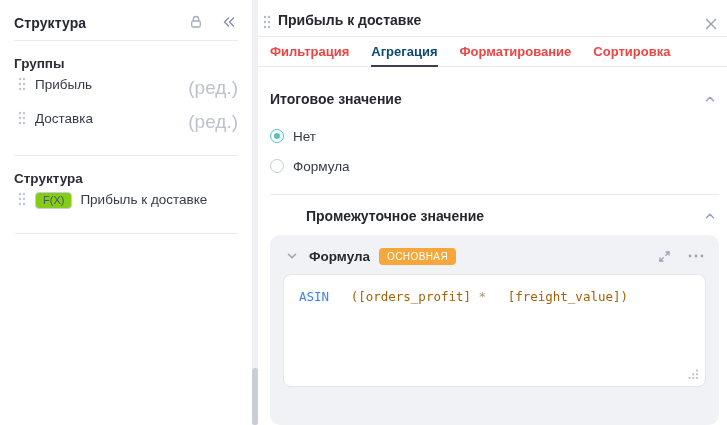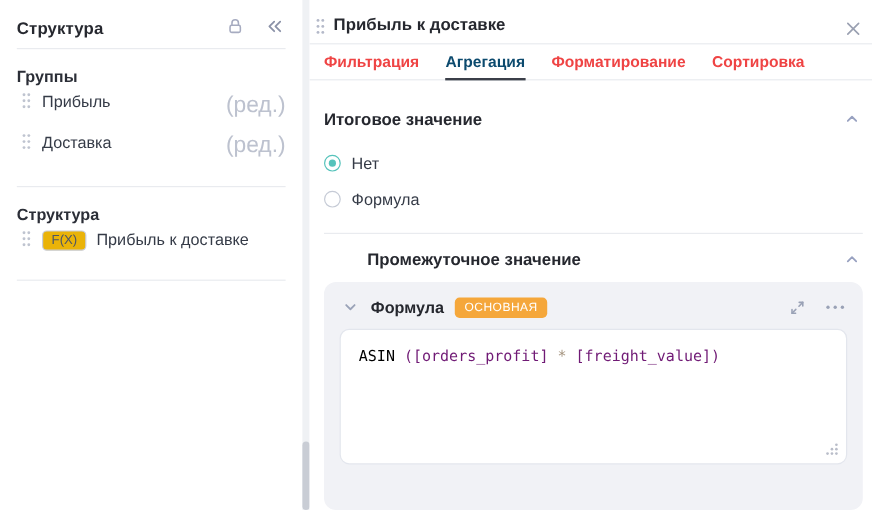--- a/index.html
+++ b/index.html
@@ -15,21 +15,21 @@
   .sb-header { display:flex; align-items:flex-end; padding:13px 14px 0 14px; }
   .sb-title { font-size:14px; font-weight:700; color:#26282f; letter-spacing:.1px; }
   .sb-icons { margin-left:auto; display:flex; align-items:center; gap:15px; }
   .icon-btn { display:inline-flex; align-items:center; justify-content:center; width:18px; height:18px; cursor:pointer; }
   .divider { height:1px; background:#e9ebef; margin:0 14px; }
   .sb-divider1 { margin-top:9px; }
   .sb-section-label { font-size:13.5px; font-weight:700; color:#2b2e37; margin:15px 14px 6px 14px; }
   .sb-item { display:flex; align-items:flex-start; height:34px; padding:0 14px 0 18px; }
   .sb-item-label { font-size:13.5px; color:#353b47; margin-left:9px; }
   .sb-item-edit { margin-left:auto; font-size:19px; color:#bdc2cf; }
-  .fx-badge { margin-left:9px; font-size:11px; color:#4d5565; border:1px solid #c9cdd8; border-radius:4px; padding:1px 7px 2px 7px; background:#eab308; }
+  .fx-badge { margin-left:9px; font-size:11px; color:#4d5565; border:1px solid #c9cdd8; border-radius:4px; padding:1px 7px 2px 7px; background:#84cc16; }
   .fx-badge + .sb-item-label { margin-left:8px; }
 
   
   .gutter { width:6px; height:425px; background:#eff1f4; position:relative; flex:0 0 auto; }
   .gutter-thumb { position:absolute; left:0; width:6px; top:368px; height:57px; background:#c9cdd5; border-radius:3px; }
 
   
   .panel { flex:1 1 auto; height:425px; background:#fff; position:relative; display:flex; flex-direction:column; }
   .panel-header { display:flex; align-items:flex-start; padding:11px 14px 0 5px; position:relative; }
   .ph-drag { margin-top:4px; }
@@ -58,22 +58,22 @@
   .mid-divider { margin:13px 0 0 0; }
   .section-row.second { margin-top:12px;padding-left:36px; }
 
   .card { margin-top:10px; background:#f1f2f6; border-radius:10px; height:190px; width:449px; }
   .card-header { display:flex; align-items:center; padding:12px 14px 9px 13px; }
   .card-title { font-size:13.5px; font-weight:700; color:#26282f; margin-left:8px; }
   .badge { margin-left:9px; background:#f5a73b; color:#fff; font-size:10px; font-weight:400; letter-spacing:.4px; padding:3px 8px 3px 8px; border-radius:4px; }
   .card-actions { margin-left:auto; display:flex; align-items:center; gap:14px; }
   .editor { margin:0 13px; background:#fff; border:1px solid #e3e6ed; border-radius:8px; height:113px; position:relative; }
   .code { font-family:"DejaVu Sans Mono","Liberation Mono",monospace; font-size:12.5px; line-height:17px; white-space:pre; padding:13px 15px; }
-  .tok-kw { color:#000000; }
-  .tok-fld { color:#701a75; }
+  .tok-kw { color:#3b82f6; }
+  .tok-fld { color:#a16207;padding-left:14px; }
   .tok-op { color:#a3927d; }
   .resize-handle { position:absolute; right:6px; bottom:6px; }
 
   svg { display:block; }
 </style>
 </head>
 <body>
 
 <div class="app">
 

